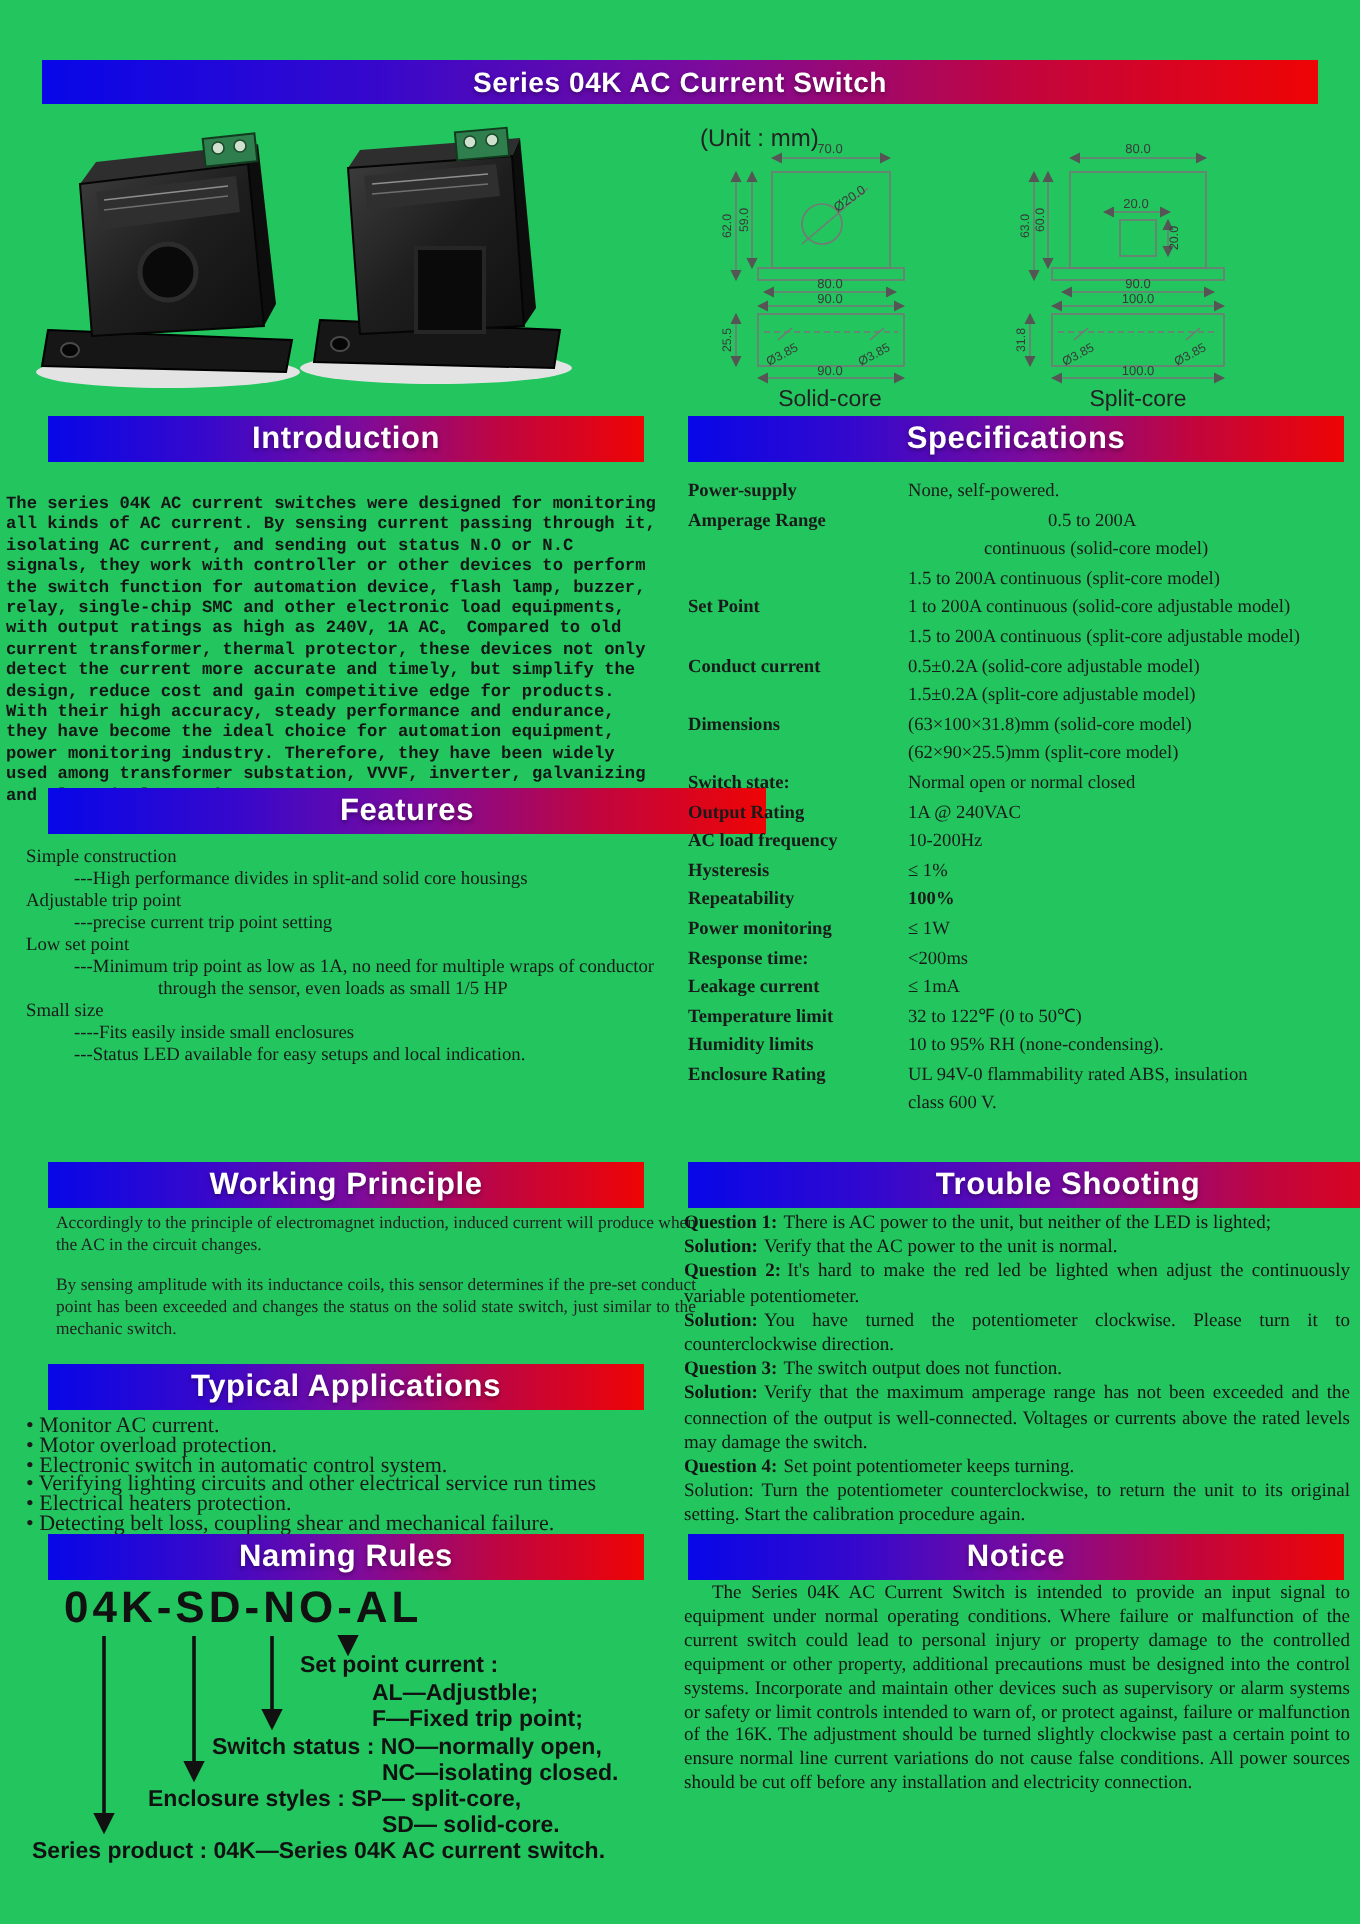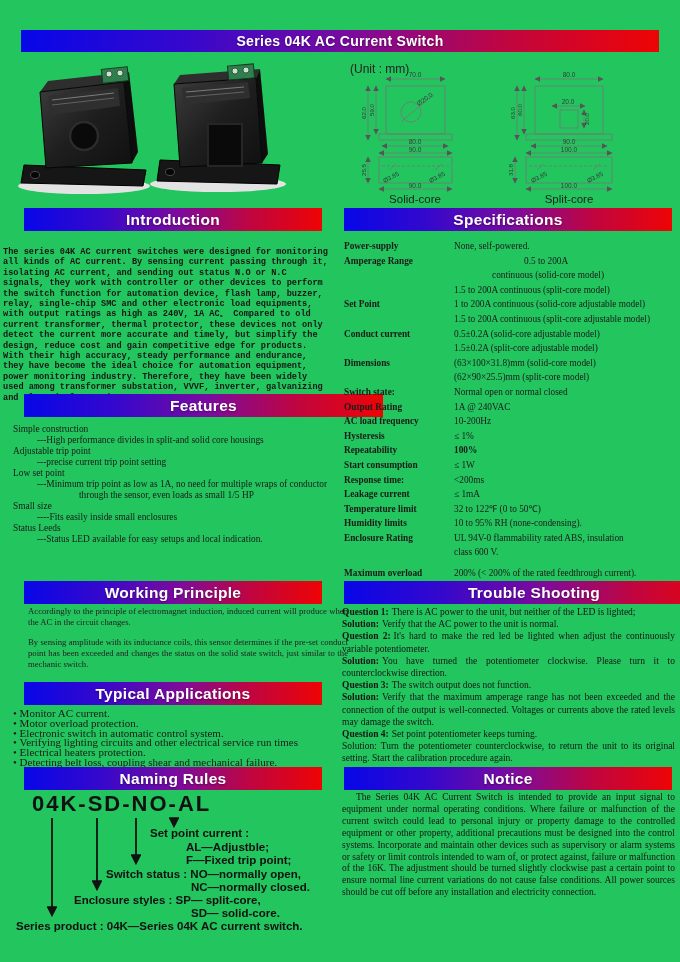--- a/index.html
+++ b/index.html
@@ -202,21 +202,20 @@
       <div class="f-line h">Low set point</div>
 
       <div class="f-line s">---Minimum trip point as low as 1A, no need for multiple wraps of conductor</div>
 
       <div class="f-line s2">through the sensor, even loads as small 1/5 HP</div>
 
       <div class="f-line h">Small size</div>
 
       <div class="f-line s">----Fits easily inside small enclosures</div>
 
-      <div class="f-line h">Status Leeds</div>
 
       <div class="f-line s">---Status LED available for easy setups and local indication.</div>
     </div>
 
   <div class="bar" style="left:24px;top:581px;width:298px;">Working Principle</div>
   <div class="wp-text">
     <p>Accordingly to the principle of electromagnet induction, induced current will produce when the AC in the circuit changes.</p>
     <p>By sensing amplitude with its inductance coils, this sensor determines if the pre-set conduct point has been exceeded and changes the status on the solid state switch, just similar to the mechanic switch.</p>
   </div>
 
@@ -249,21 +248,21 @@
         <line x1="122" y1="27" x2="122" y2="72" marker-end="url(#na)"></line>
         <line x1="83" y1="27" x2="83" y2="98" marker-end="url(#na)"></line>
         <line x1="38" y1="27" x2="38" y2="124" marker-end="url(#na)"></line>
       </g>
     </svg>
     <div class="nm-code">04K-SD-NO-AL</div>
     <div class="nm-l" style="left:136px;top:36px;">Set point current :</div>
     <div class="nm-l" style="left:172px;top:50px;">AL—Adjustble;</div>
     <div class="nm-l" style="left:172px;top:63px;">F—Fixed  trip  point;</div>
     <div class="nm-l" style="left:92px;top:77px;">Switch status : NO—normally open,</div>
-    <div class="nm-l" style="left:177px;top:90px;">NC—normally closed.</div>
+    <div class="nm-l" style="left:177px;top:90px;">NC—isolating closed.</div>
     <div class="nm-l" style="left:60px;top:103px;">Enclosure styles : SP— split-core,</div>
     <div class="nm-l" style="left:177px;top:116px;">SD— solid-core.</div>
     <div class="nm-l" style="left:2px;top:129px;">Series product : 04K—Series 04K AC current switch.</div>
   </div>
 
   <div class="bar" style="left:344px;top:208px;width:328px;">Specifications</div>
   <div class="spec-table">
 
       <div class="spec-row">
         <span class="spec-label">Power-supply</span>
@@ -334,21 +333,21 @@
         <span class="spec-label">Hysteresis</span>
         <span class="spec-value">≤ 1%</span>
       </div>
 
       <div class="spec-row bold">
         <span class="spec-label">Repeatability</span>
         <span class="spec-value">100%</span>
       </div>
 
       <div class="spec-row">
-        <span class="spec-label">Start consumption</span>
+        <span class="spec-label">Power monitoring</span>
         <span class="spec-value">≤ 1W</span>
       </div>
 
       <div class="spec-row">
         <span class="spec-label">Response time:</span>
         <span class="spec-value">&lt;200ms</span>
       </div>
 
       <div class="spec-row">
         <span class="spec-label">Leakage current</span>
@@ -368,24 +367,20 @@
       <div class="spec-row">
         <span class="spec-label">Enclosure Rating</span>
         <span class="spec-value">UL 94V-0 flammability rated ABS, insulation</span>
       </div>
 
       <div class="spec-row">
         <span class="spec-label"></span>
         <span class="spec-value">class 600 V.</span>
       </div>
 
-      <div class="spec-row gap">
-        <span class="spec-label">Maximum overload</span>
-        <span class="spec-value">200% (&lt; 200% of the rated feedthrough current).</span>
-      </div>
     </div>
 
   <div class="bar" style="left:344px;top:581px;width:380px;">Trouble Shooting</div>
   <div class="ts-text">
 
       <p class="ts-p"><b class="lead">Question 1:</b><span>There is AC power to the unit, but neither of the LED is lighted;</span></p>
 
       <p class="ts-p"><b class="lead">Solution:</b><span>Verify that the AC power to the unit is normal.</span></p>
 
       <p class="ts-p"><b class="lead">Question 2:</b><span>It's hard to make the red led be lighted when adjust the continuously variable potentiometer.</span></p>

